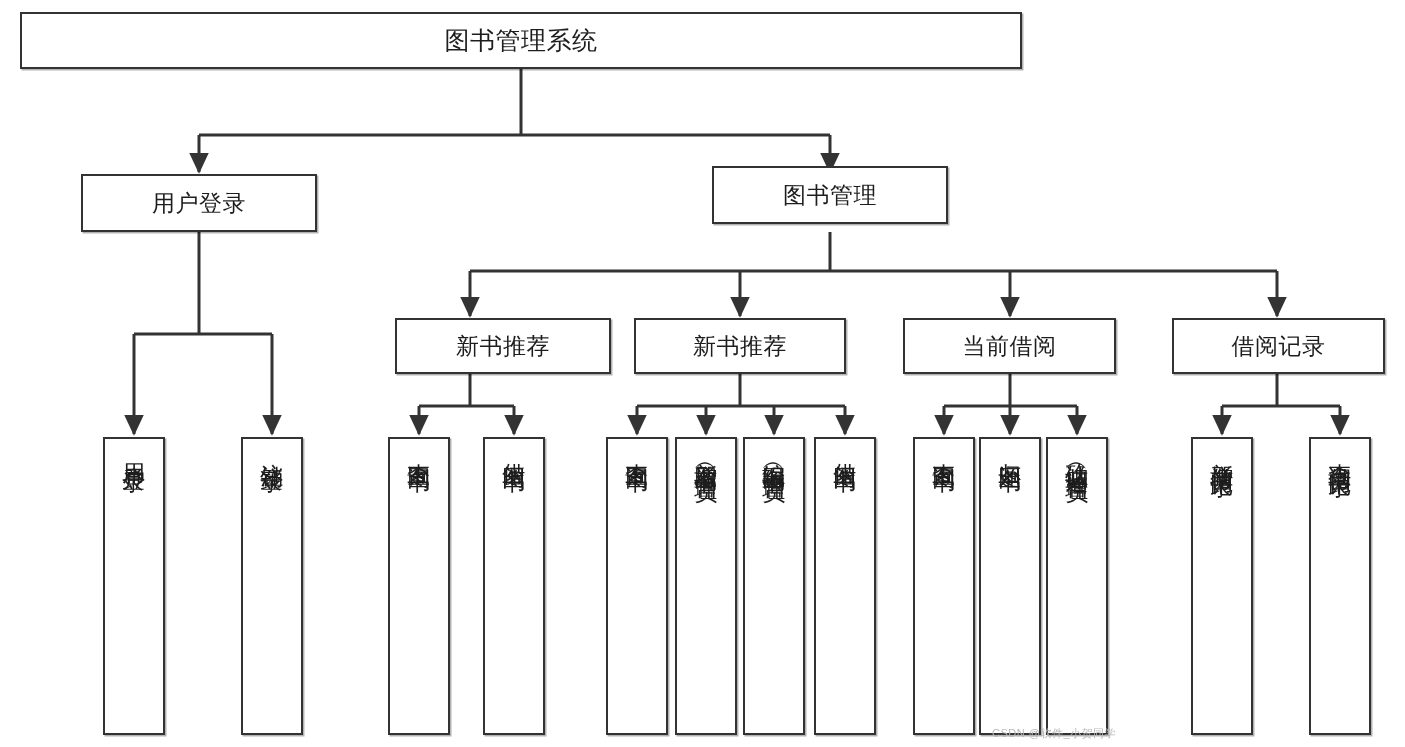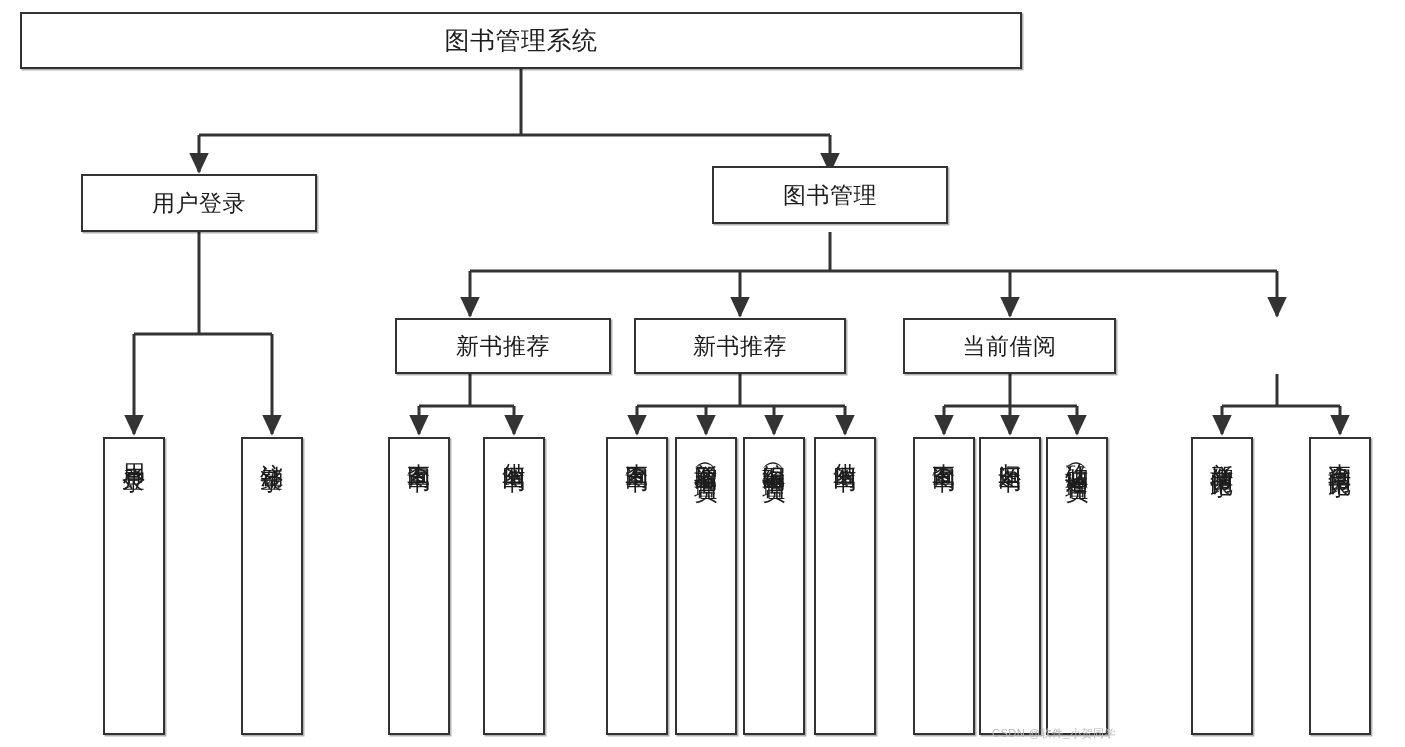--- a/index.html
+++ b/index.html
@@ -149,20 +149,23 @@
 
   <div class="node branch" style="left:362px; top:318px; width:216px; height:56px;margin-left:33px;">
     <span class="node-label">新书推荐</span>
   </div>
   <div class="node branch" style="left:634px; top:318px; width:212px; height:56px;">
     <span class="node-label">新书推荐</span>
   </div>
   <div class="node branch" style="left:903px; top:318px; width:213px; height:56px;">
     <span class="node-label">当前借阅</span>
   </div>
+  <div class="node branch" style="left:1172px; top:318px; width:213px; height:56px;">
+    <span class="node-label">借阅记录</span>
+  </div>
 
   <div class="node leaf" style="left:103px; top:437px; width:62px; height:298px;">
     <span class="node-label">用户登录</span>
   </div>
   <div class="node leaf" style="left:241px; top:437px; width:62px; height:298px;">
     <span class="node-label">注销登录</span>
   </div>
 
   <div class="node leaf" style="left:388px; top:437px; width:62px; height:298px;">
     <span class="node-label">查询图书</span>

